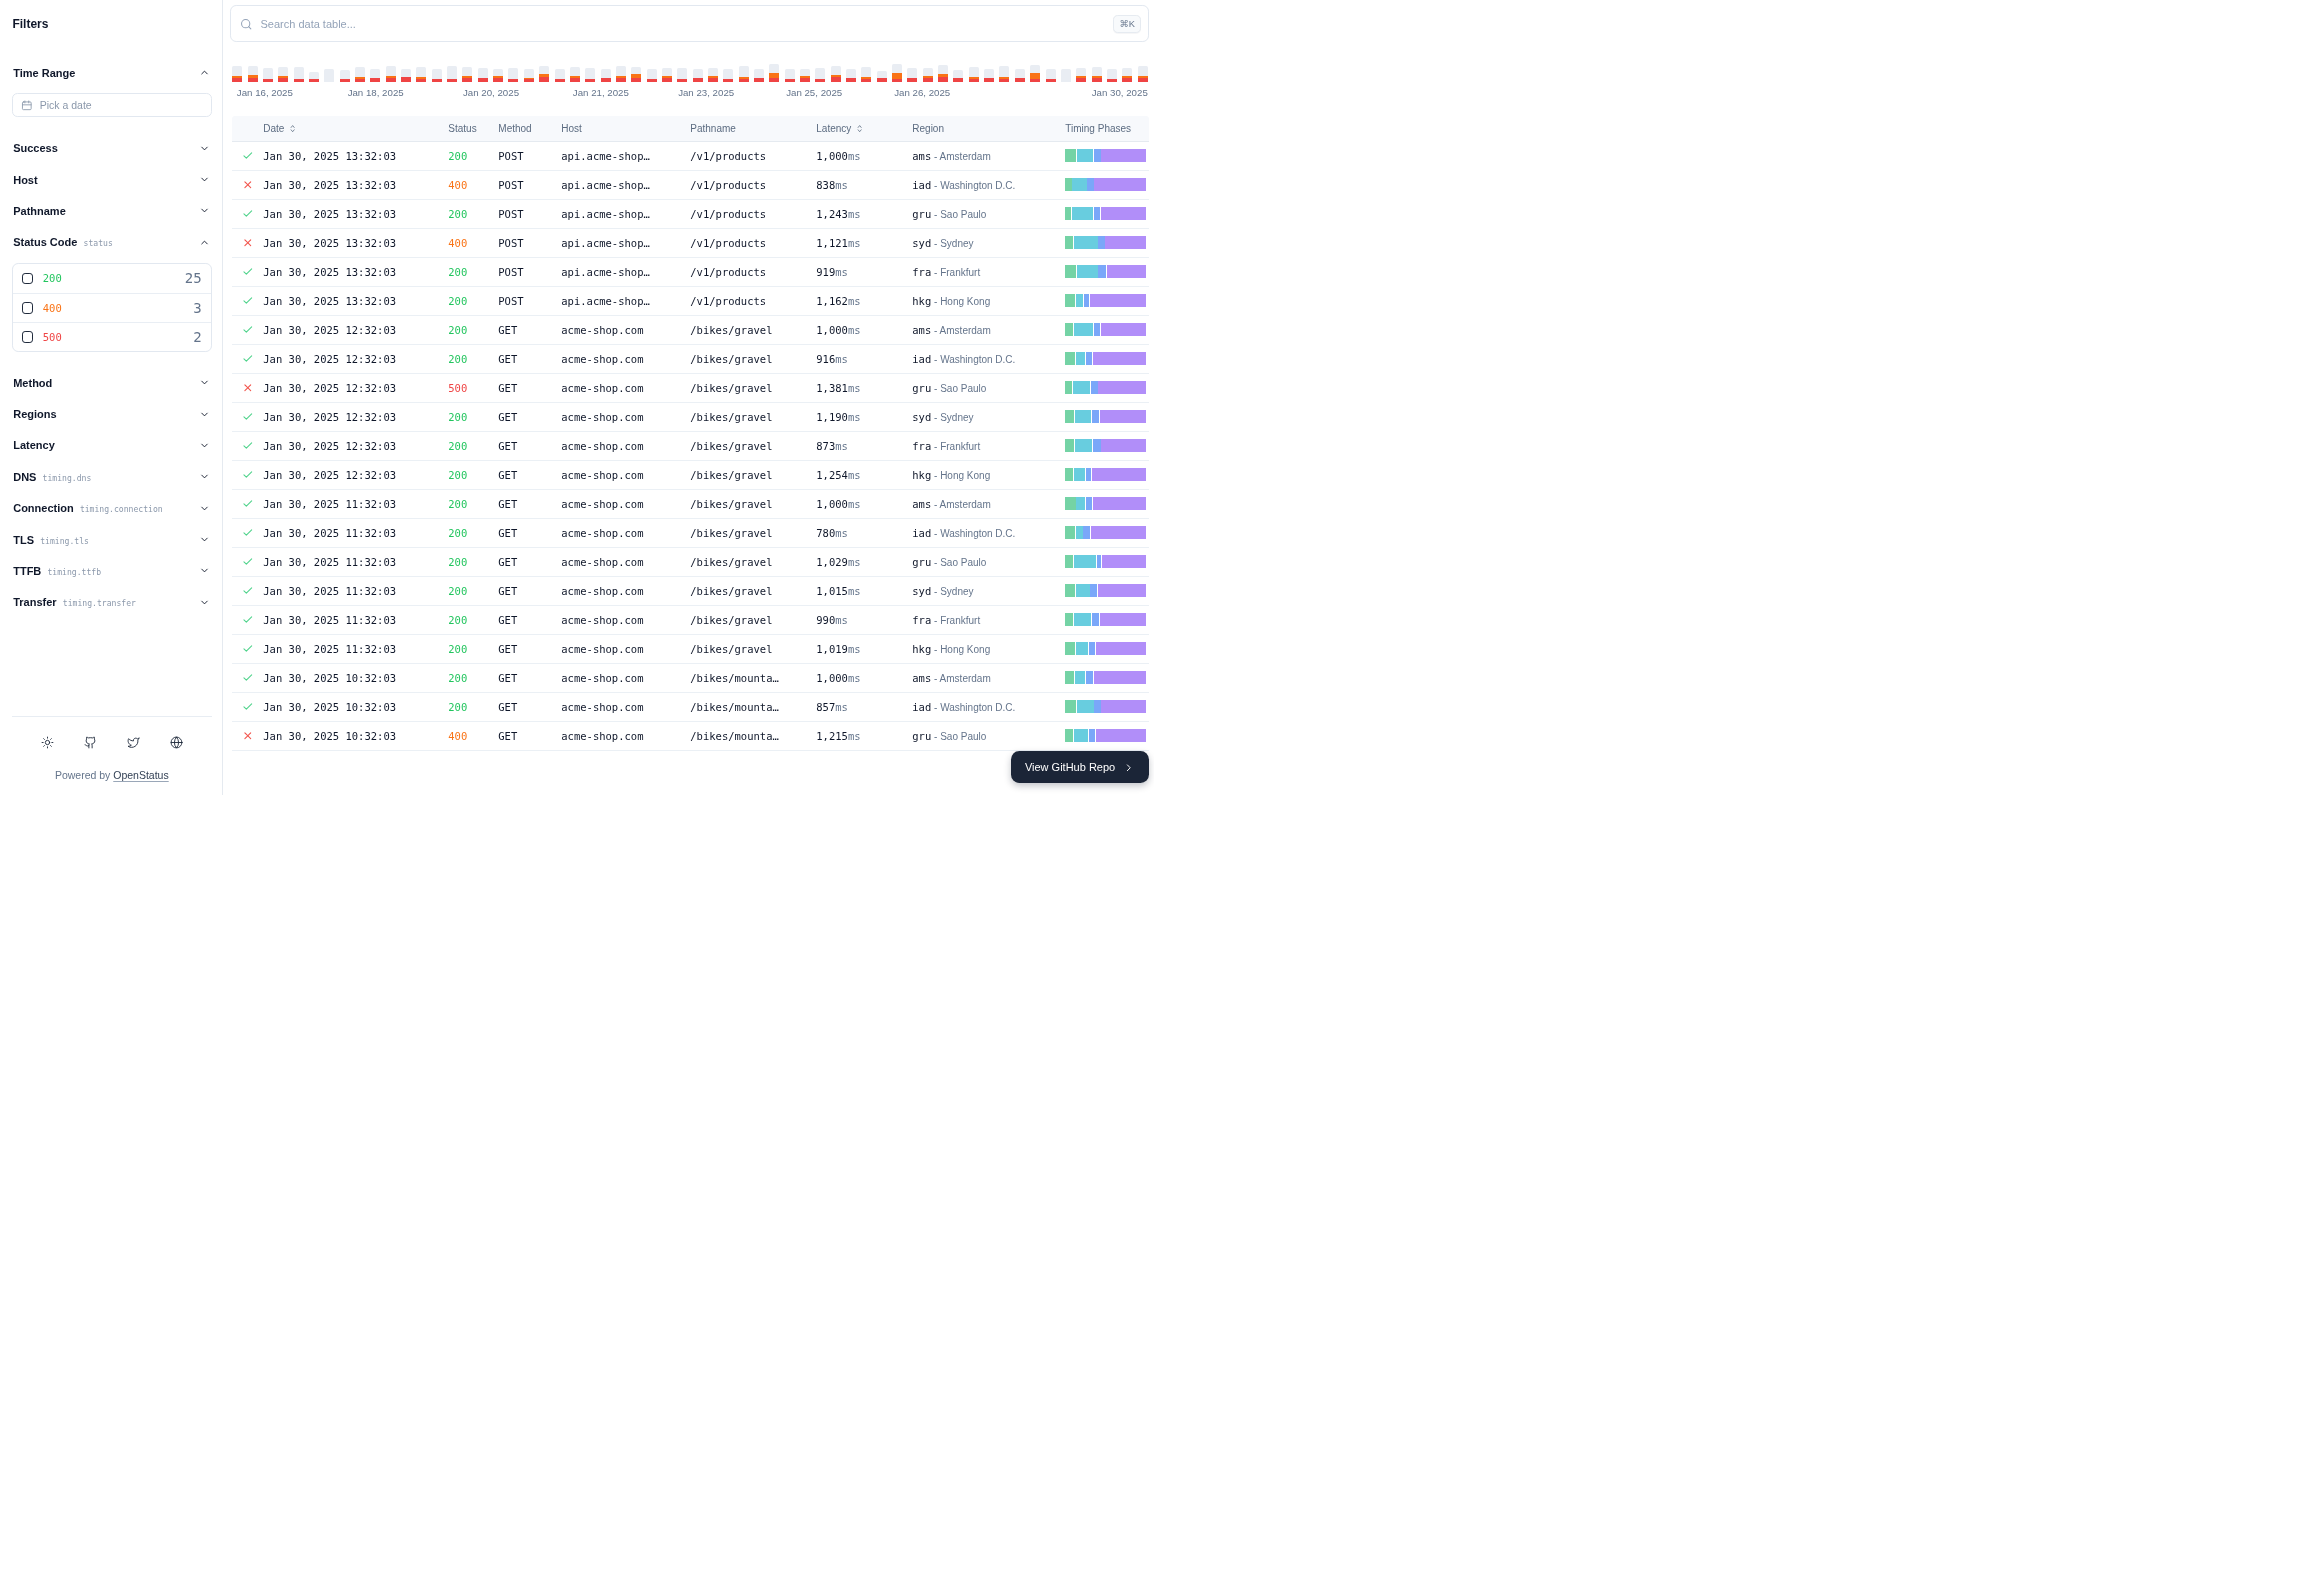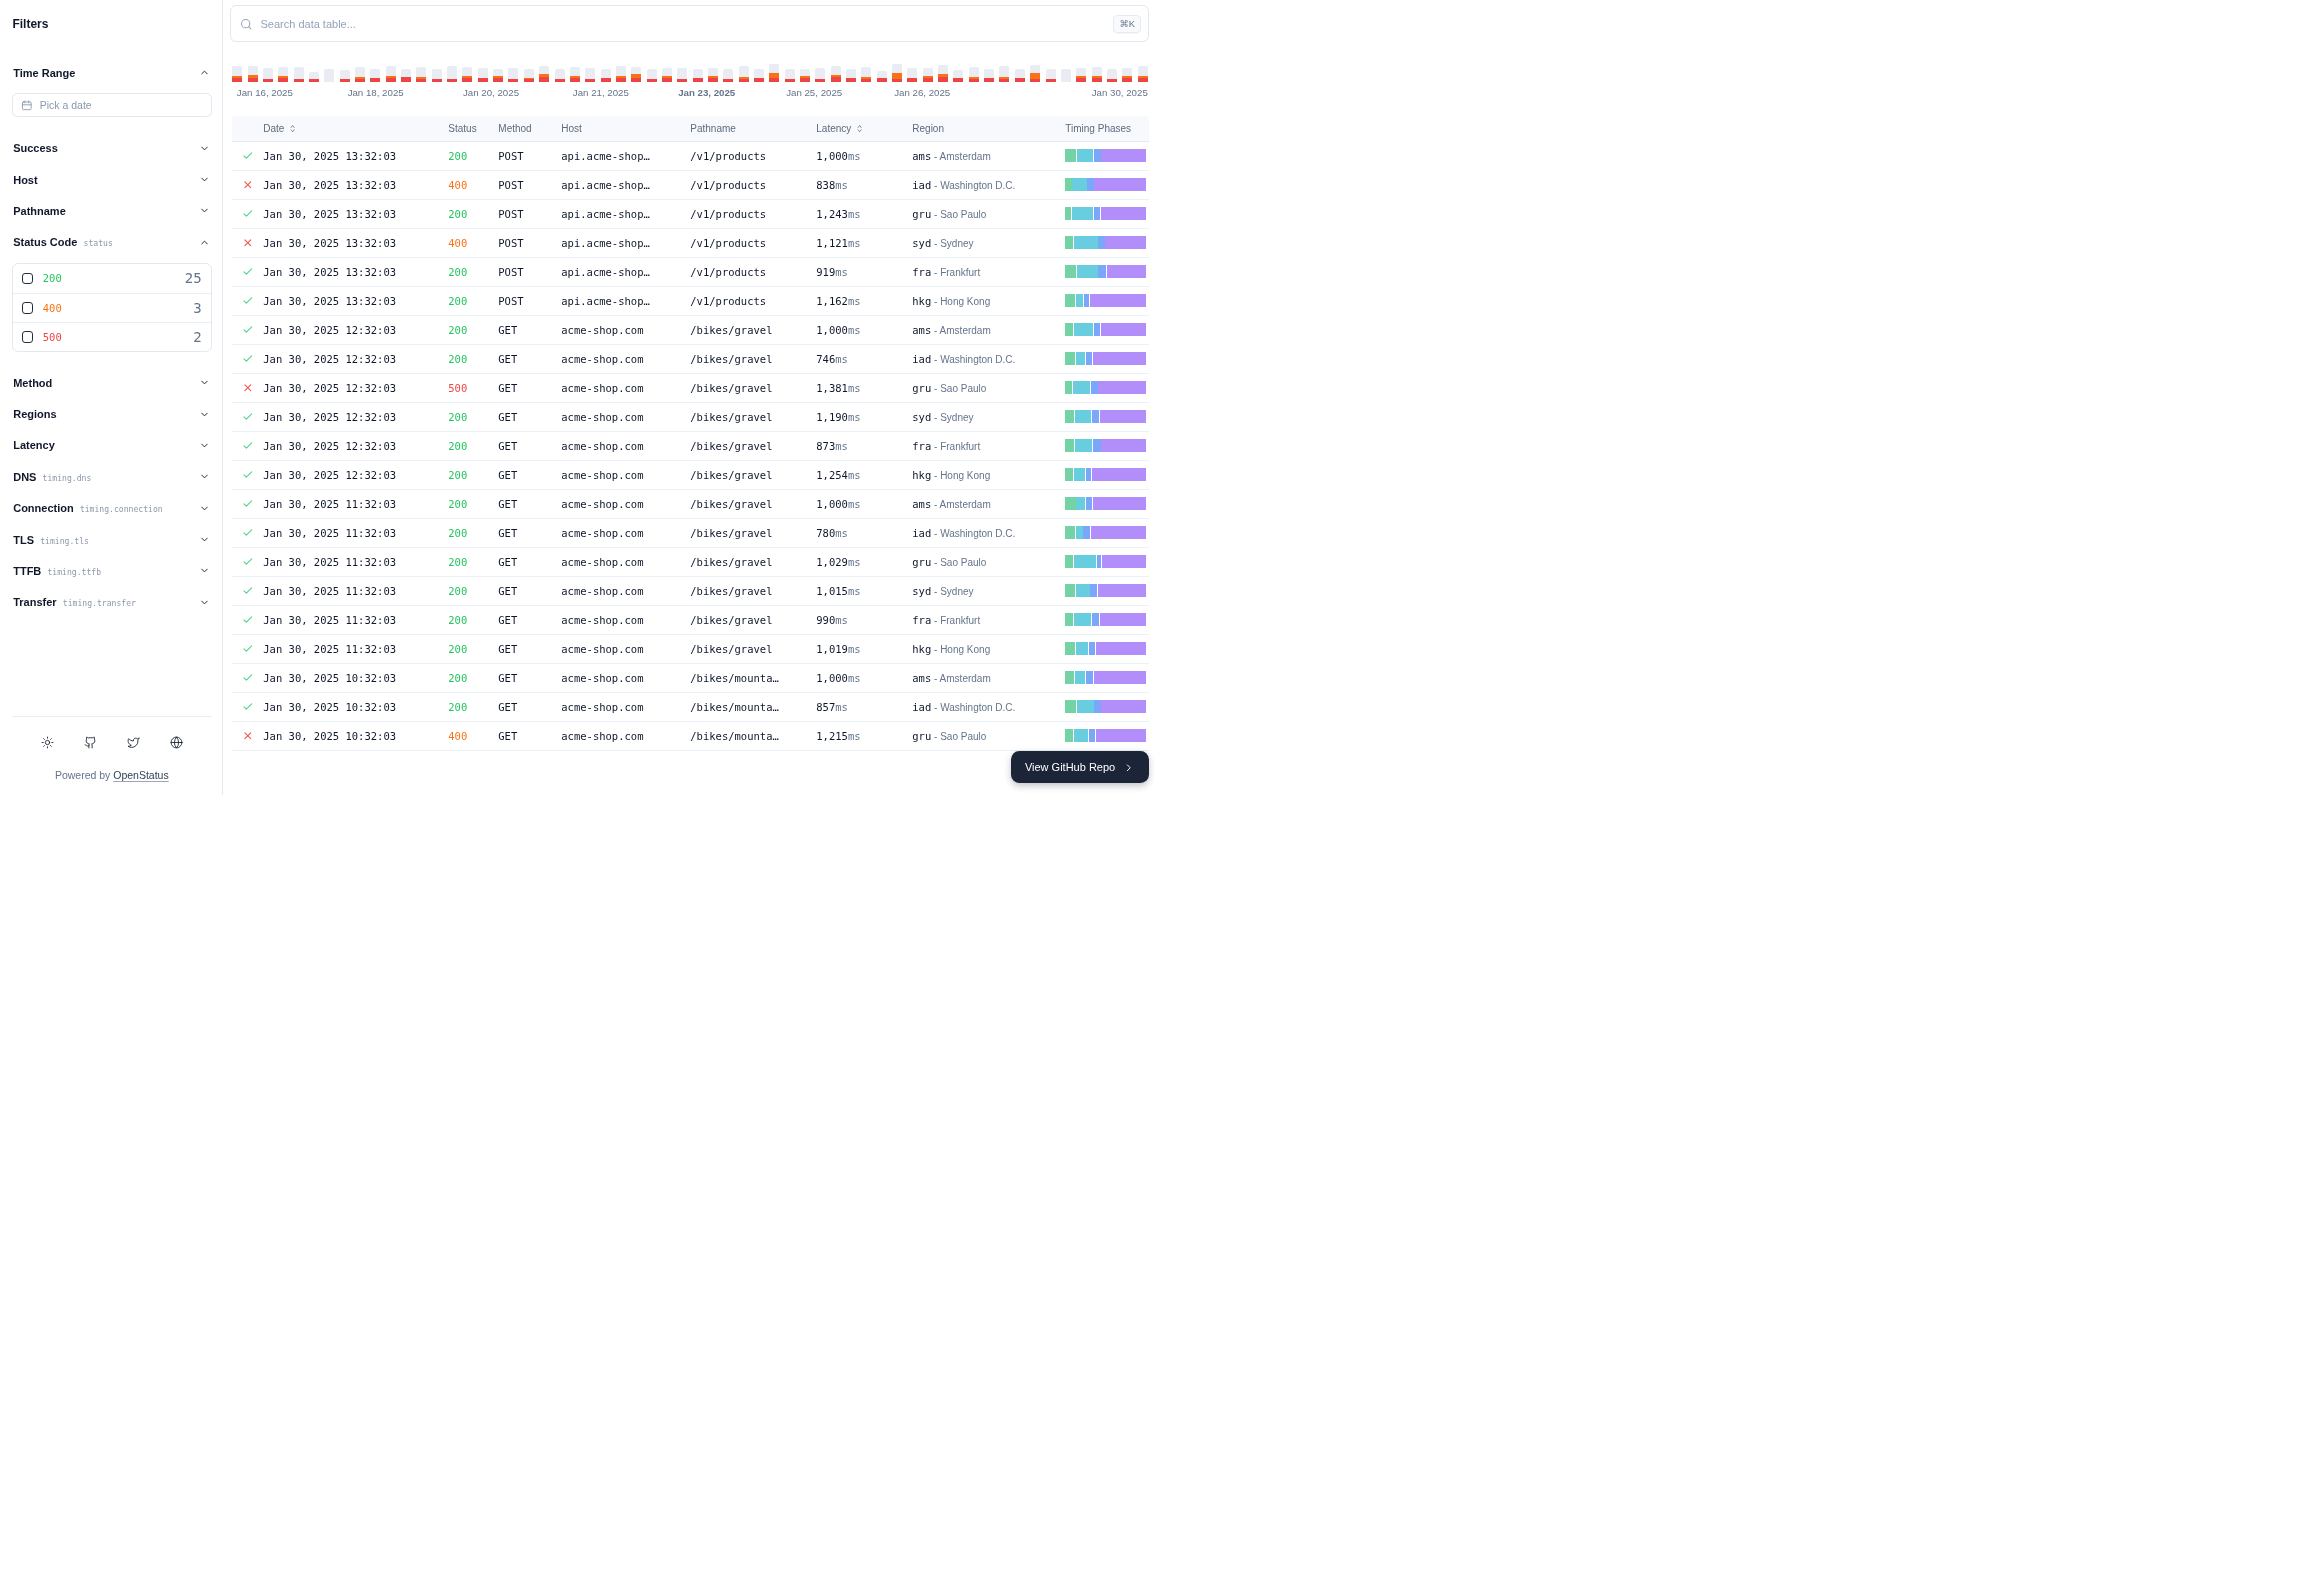--- a/index.html
+++ b/index.html
@@ -519,21 +519,21 @@
             <div style="height: 9.3px; background: rgb(233, 237, 243);"></div>
             <div style="height: 2.3px; background: rgb(249, 115, 22);"></div>
             <div style="height: 3.9px; background: rgb(239, 68, 68);"></div>
           </div>
         </div>
       <div class="tl-labels">
           <span style="left: 0.5%;">Jan 16, 2025</span>
           <span style="left: 12.6%;">Jan 18, 2025</span>
           <span style="left: 25.2%;">Jan 20, 2025</span>
           <span style="left: 37.2%;">Jan 21, 2025</span>
-          <span style="left: 48.7%; font-weight: bold;">Jan 23, 2025</span>
+          <span style="left: 48.7%;">Jan 23, 2025</span>
           <span style="left: 60.5%;">Jan 25, 2025</span>
           <span style="left: 72.3%;">Jan 26, 2025</span>
           <span style="right: 0px;">Jan 30, 2025</span>
         </div>
     </div>
 
     <div class="dtable">
       <div class="thead-row">
           <div></div>
           <div class="th">
@@ -730,21 +730,21 @@
             <div class="ok-cell">
               <svg viewBox="0 0 24 24" style="stroke:#4fd38b">
                 <path d="M20 6 9 17l-5-5"></path>
               </svg>
             </div>
             <div class="cell-mono">Jan 30, 2025 12:32:03</div>
             <div class="cell-mono" style="color:#22c55e">200</div>
             <div class="cell-mono">GET</div>
             <div class="cell-mono">acme-shop.com</div>
             <div class="cell-mono">/bikes/gravel</div>
-            <div class="cell-mono"><span>746</span><span class="lat-unit">ms</span></div>
+            <div class="cell-mono"><span>916</span><span class="lat-unit">ms</span></div>
             <div class="cell-mono"><span>iad</span><span class="region-name"> - Washington D.C.</span></div>
             <div>
               <div class="phase-bar">
                 <div style="width: 12%; background: rgb(116, 211, 165);"></div>
                 <div style="width: 12%; background: rgb(104, 205, 223);"></div>
                 <div style="width: 8%; background: rgb(122, 167, 249);"></div>
                 <div style="width: 68%; background: rgb(177, 142, 249);"></div>
               </div>
             </div>
           </div>

